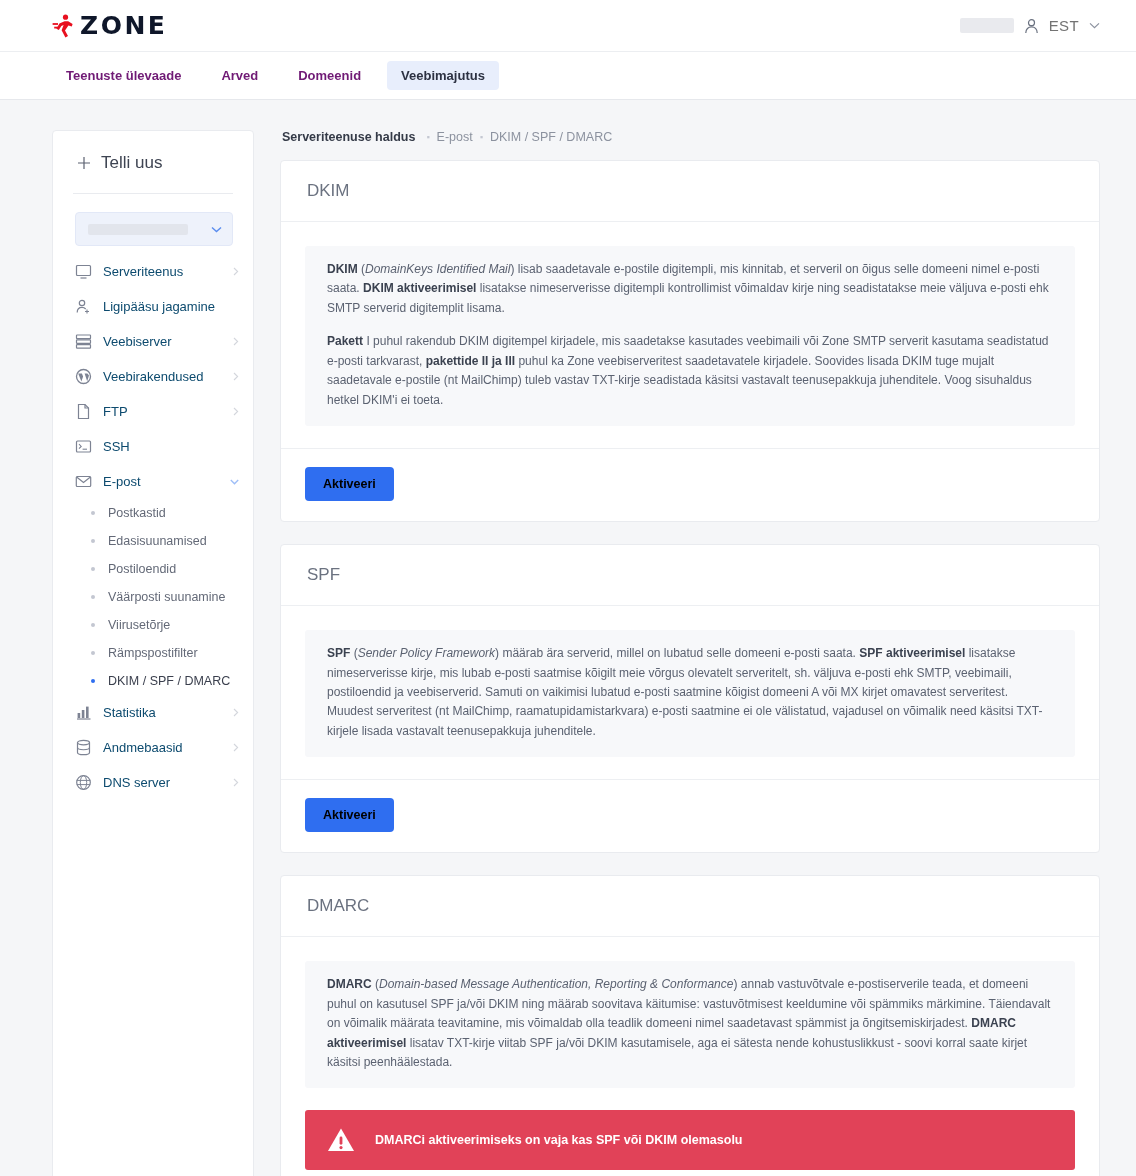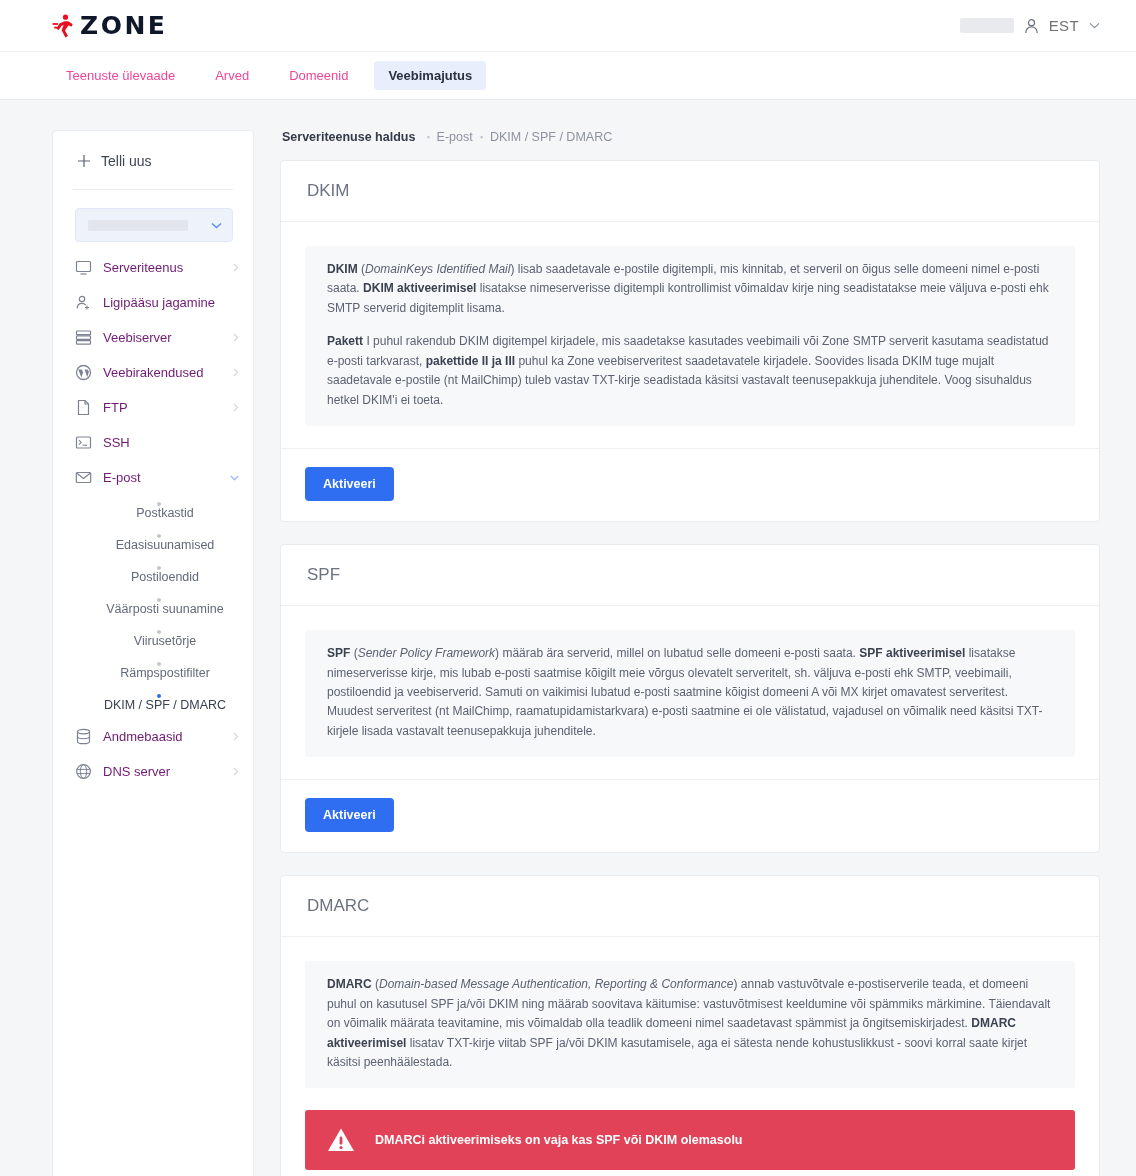--- a/index.html
+++ b/index.html
@@ -36,72 +36,72 @@
   .caret { width: 11px; height: 7px; display: block; }
 
   
   .navbar {
     height: 48px; background: #ffffff;
     display: flex; align-items: center;
     padding: 0 52px;
     border-bottom: 1px solid #e6e8ec;
   }
   .nav-tab {
-    font-size: 13px; color: #ec4899;
+    font-size: 13px; color: #701a75;
     padding: 7px 14px; border-radius: 4px;
-    margin-right: 12px; cursor: pointer; white-space: nowrap;
+    margin-right: 12px; cursor: pointer; white-space: nowrap; font-weight: bold;
   }
   .nav-tab.active {
     background: #e8eefc; color: #2c3142; font-weight: 700;
   }
 
   
   .page { display: flex; padding: 30px 18px 0 52px; gap: 26px; }
 
   
   .sidebar {
     width: 202px; flex: 0 0 202px;
     background: #ffffff;
     border: 1px solid #e9ebef;
     border-radius: 4px;
     min-height: 1030px;
     padding: 0 0 18px 0;
   }
   .telli-uus {
     display: flex; align-items: center; gap: 10px;
     padding: 22px 20px 20px 24px;
-    font-size: 14px; color: #3e4452; cursor: pointer;
+    font-size: 17px; color: #3e4452; cursor: pointer;
   }
   .plus-icon { width: 14px; height: 14px; display: block; }
   .side-divider { height: 1px; background: #e9ebef; margin: 0 20px; }
 
   .domain-select {
     margin: 18px 20px 8px 22px;
     height: 34px; border-radius: 4px;
     background: #eef2fb; border: 1px solid #e2e8f7;
     display: flex; align-items: center; padding: 0 10px 0 12px;
     cursor: pointer;
   }
   .redacted-domain {
     width: 100px; height: 11px; background: #e2e5ec; border-radius: 2px;
   }
   .domain-caret { margin-left: auto; width: 11px; height: 7px; display:block; }
 
   .side-item {
     display: flex; align-items: center;
     padding: 9px 14px 9px 22px;
-    font-size: 13px; color: #701a75; cursor: pointer;
+    font-size: 13px; color: #0c4a6e; cursor: pointer;
   }
   .side-item .ic { width: 17px; height: 17px; flex: 0 0 17px; margin-right: 11px; display:block; }
   .side-item .chev { margin-left: auto; width: 6px; height: 9px; opacity:.5; display:block; }
 
   .side-sub {
     display: flex; align-items: center;
     padding: 7px 14px 7px 38px;
-    font-size: 12.5px; color: #636977; cursor: pointer; flex-direction: column;
+    font-size: 12.5px; color: #636977; cursor: pointer;
   }
   .side-sub .dot {
     width: 4px; height: 4px; border-radius: 50%;
     background: #c3c7d1; margin-right: 13px; flex: 0 0 4px;
   }
   .side-sub.active { color: #3a3f4d; }
   .side-sub.active .dot { background: #2f6ef0; }
   .side-item.expanded .chev-down { width: 9px; height: 6px; }
 
   
@@ -131,21 +131,21 @@
   .info-box p { margin: 0 0 14px 0; }
   .info-box p:last-child { margin-bottom: 0; }
   .info-box b { color: #3b4250; font-weight: 700; }
   .info-box i { font-style: italic; }
 
   .card-foot {
     padding: 18px 24px 20px 24px;
     border-top: 1px solid #edeff2;
   }
   .btn-primary {
-    background: #2f6ef0; color: #ffffff;
+    background: #2f6ef0; color: #000000;
     border: none; border-radius: 4px;
     font-size: 12.5px; font-weight: 700;
     padding: 10px 18px; cursor: pointer;
     font-family: "Liberation Sans", sans-serif;
   }
 
   .alert {
     background: #e14258; border-radius: 3px;
     display: flex; align-items: center; gap: 20px;
     padding: 17px 22px; margin-top: 22px;
@@ -301,20 +301,32 @@
     </div>
     <div class="side-sub">
       <span class="dot"></span>
       <span>Rämpspostifilter</span>
     </div>
     <div class="side-sub active">
       <span class="dot"></span>
       <span>DKIM / SPF / DMARC</span>
     </div>
 
+    <div class="side-item">
+      <svg class="ic" viewBox="0 0 17 17">
+        <path d="M2 15 H15.5" stroke="#7d8393" stroke-width="1.2"></path>
+        <rect x="2.6" y="9" width="2.6" height="5" fill="#7d8393"></rect>
+        <rect x="6.8" y="6" width="2.6" height="8" fill="#7d8393"></rect>
+        <rect x="11" y="2.6" width="2.6" height="11.4" fill="#7d8393"></rect>
+      </svg>
+      <span>Statistika</span>
+      <svg class="chev" viewBox="0 0 6 9">
+        <path d="M1 1 L4.6 4.5 L1 8" fill="none" stroke="#a8adba" stroke-width="1.1"></path>
+      </svg>
+    </div>
 
     <div class="side-item">
       <svg class="ic" viewBox="0 0 17 17">
         <ellipse cx="8.5" cy="3.6" rx="6" ry="2.2" fill="none" stroke="#7d8393" stroke-width="1.2"></ellipse>
         <path d="M2.5 3.6 V13.4 C2.5 14.6 5.2 15.6 8.5 15.6 C11.8 15.6 14.5 14.6 14.5 13.4 V3.6" fill="none" stroke="#7d8393" stroke-width="1.2"></path>
         <path d="M2.5 8.5 C2.5 9.7 5.2 10.7 8.5 10.7 C11.8 10.7 14.5 9.7 14.5 8.5" fill="none" stroke="#7d8393" stroke-width="1.1"></path>
       </svg>
       <span>Andmebaasid</span>
       <svg class="chev" viewBox="0 0 6 9">
         <path d="M1 1 L4.6 4.5 L1 8" fill="none" stroke="#a8adba" stroke-width="1.1"></path>

